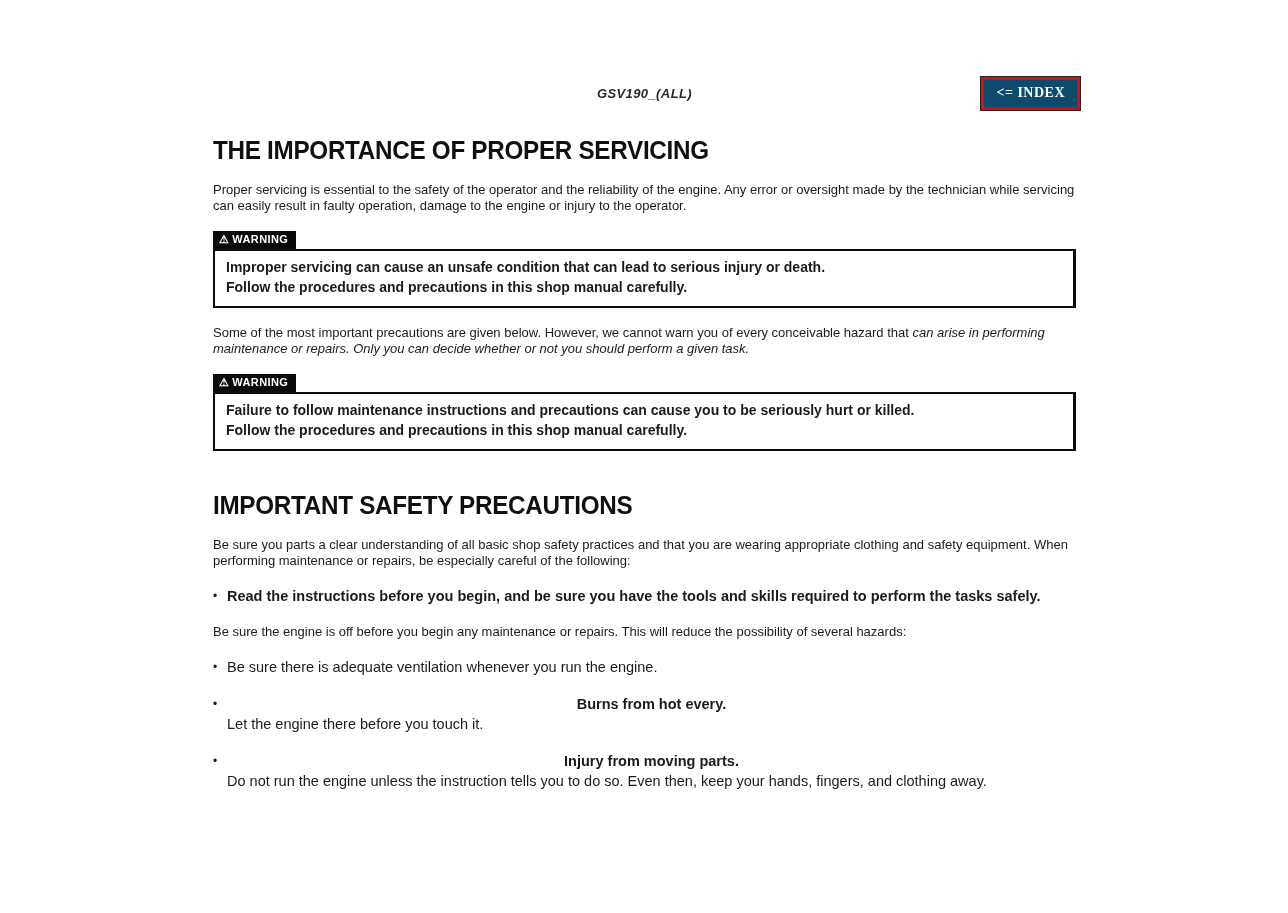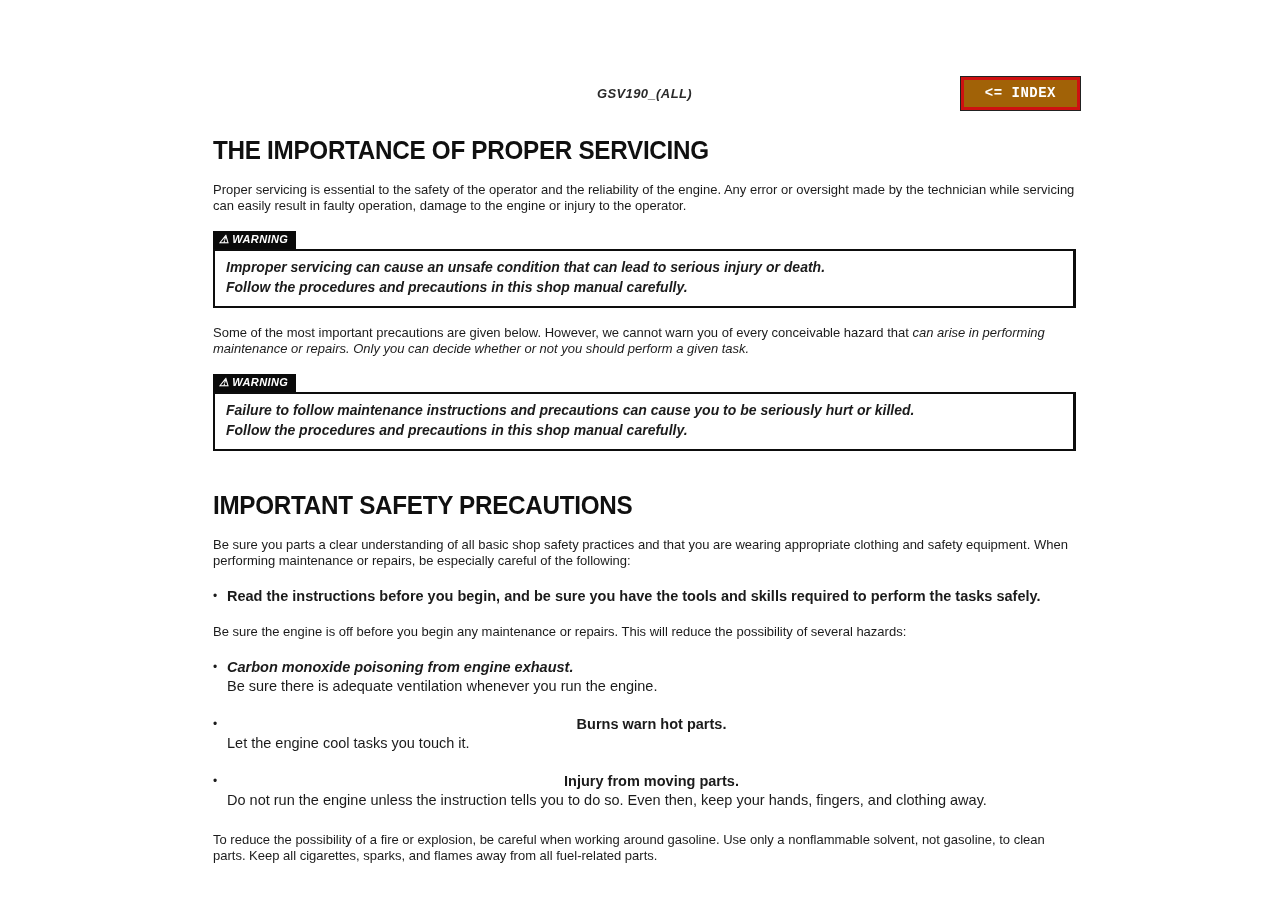--- a/index.html
+++ b/index.html
@@ -26,47 +26,47 @@
     font-weight: bold;
     font-size: 13px;
     letter-spacing: 0.4px;
     color: #2a2a2a;
     padding-top: 10px;
   }
   .index-btn {
     position: absolute;
     top: 1px;
     right: -4px;
-    background: #a16207;
+    background: #0c4a6e;
     color: #ffffff;
     border: 3px solid #ce1111;
     outline: 1px solid #222222;
-    font-family: Liberation Mono, monospace;
+    font-family: Liberation Serif, serif;
     font-weight: bold;
     font-size: 14px;
     letter-spacing: 0.5px;
-    padding: 5px 21px 6px;
+    padding: 5px 12px 6px;
     cursor: pointer;
   }
   h1.sec-title {
     font-size: 25px;
     font-weight: 700;
     letter-spacing: -0.3px;
     transform: scaleX(0.97);
     transform-origin: left center;
     color: #101010;
     margin-top: 14px;
     white-space: nowrap;
   }
   .para {
     font-size: 13px;
     line-height: 16px;
     margin-top: 17px;
   }
-  .warning-section { margin-top: 17px; font-style: italic; }
+  .warning-section { margin-top: 17px; }
   .warning-badge {
     display: inline-block;
     background: #0a0a0a;
     color: #ffffff;
     font-size: 11px;
     font-weight: bold;
     letter-spacing: 0.4px;
     padding: 2px 8px 3px 6px;
     vertical-align: bottom;
   }
@@ -152,32 +152,30 @@
 
     <div class="bullet">
       <span class="marker">•</span>
       <span class="b-bold">Read the instructions before you begin, and be sure you have the tools and skills required to perform the tasks safely.</span>
     </div>
 
     <div class="para">Be sure the engine is off before you begin any maintenance or repairs. This will reduce the possibility of several hazards:</div>
 
     <div class="bullet">
       <span class="marker">•</span>
-      <div class="b-bolditalic">Carbon monoxide poisoning from engine exhaust.</div>
       <div>Be sure there is adequate ventilation whenever you run the engine.</div>
     </div>
 
     <div class="bullet">
       <span class="marker">•</span>
-      <div class="b-bold">Burns warn hot parts.</div>
-      <div>Let the engine cool tasks you touch it.</div>
+      <div class="b-bold">Burns from hot every.</div>
+      <div>Let the engine there before you touch it.</div>
     </div>
 
     <div class="bullet">
       <span class="marker">•</span>
       <div class="b-bold">Injury from moving parts.</div>
       <div>Do not run the engine unless the instruction tells you to do so. Even then, keep your hands, fingers, and clothing away.</div>
     </div>
 
-    <div class="para closing">To reduce the possibility of a fire or explosion, be careful when working around gasoline. Use only a nonflammable solvent, not gasoline, to clean parts. Keep all cigarettes, sparks, and flames away from all fuel-related parts.</div>
 
   </div>
 </div>
 
 </body></html>

